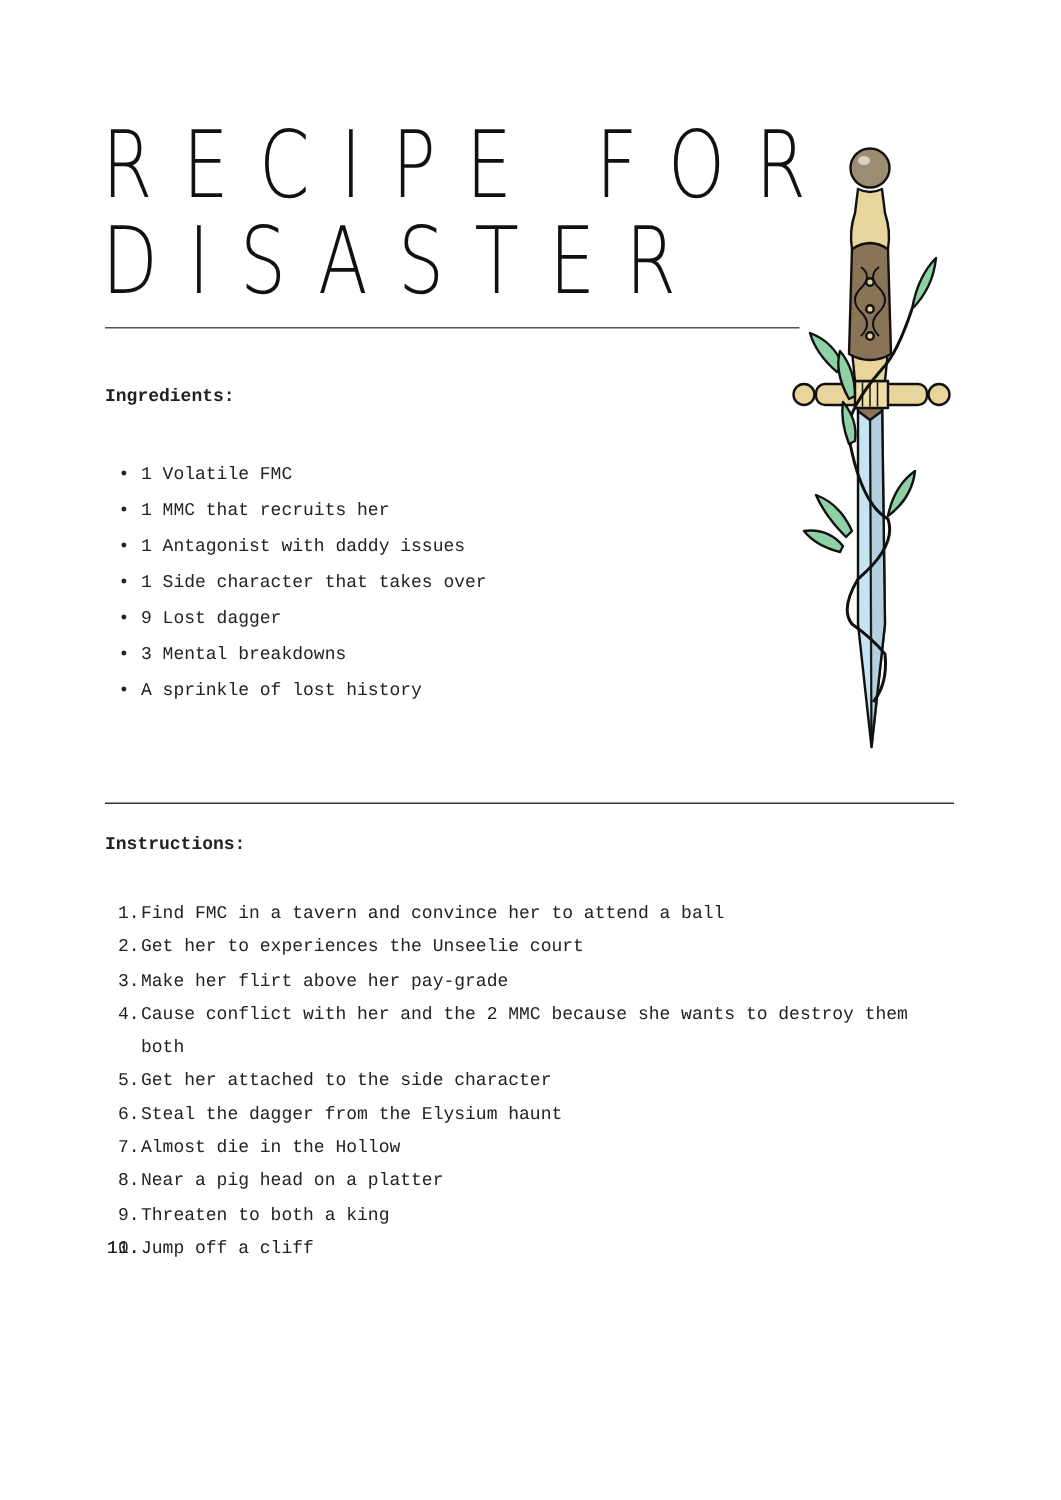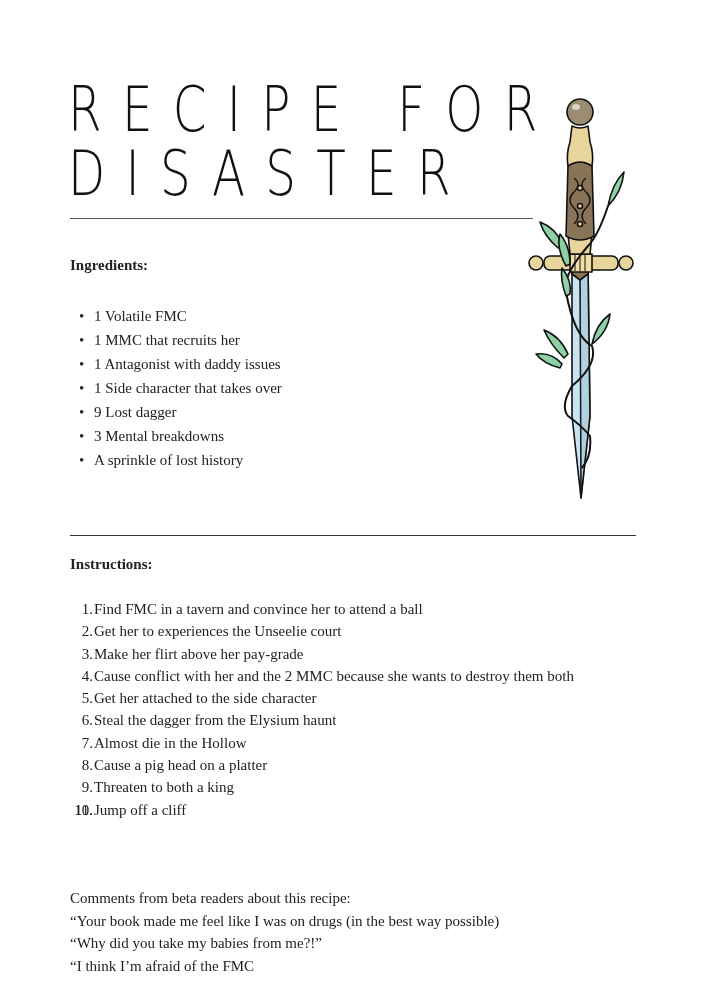--- a/index.html
+++ b/index.html
@@ -9,21 +9,21 @@
       position: absolute; left: 68px; top: 78px;
       font-family: "DejaVu Sans", sans-serif; font-weight: 200;
       font-size: 62px; line-height: 64px; letter-spacing: 26px;
       color: #111; margin: 0; text-transform: uppercase;
       transform: scaleX(0.78); transform-origin: left top;
     }
     .title span { display: block; }
     .rule { position: absolute; height: 1px; background: #555; }
     .rule-top { left: 70px; top: 218px; width: 463px; }
     .rule-mid { left: 70px; top: 535px; width: 566px; background: #333; }
-    .mono { font-family: Liberation Serif, serif; font-size: 15px; color: #222; }
+    .mono { font-family: Liberation Mono, monospace; font-size: 12px; color: #222; }
     .heading { position: absolute; left: 70px; font-weight: bold; }
     .h-ingredients { top: 257px; }
     .h-instructions { top: 556px; }
     ul.ingredients { position: absolute; left: 70px; top: 304px; margin: 0; padding: 0; list-style: none; width: 260px; }
     ul.ingredients li { position: relative; padding-left: 24px; line-height: 24px; }
     ul.ingredients li::before { content: "•"; position: absolute; left: 9px; top: 0; }
     ol.instructions { position: absolute; left: 70px; top: 598px; margin: 0; padding: 0; list-style: none; width: 560px; }
     ol.instructions li { position: relative; padding-left: 24px; line-height: 22.3px; }
     ol.instructions li .num { position: absolute; left: 0; width: 23px; text-align: right; }
     .comments { position: absolute; left: 70px; top: 887px; width: 600px; }
@@ -59,32 +59,26 @@
   <div class="heading h-instructions mono">Instructions:</div>
 
   <ol class="instructions mono">
     <li><span class="num">1.</span><span>Find FMC in a tavern and convince her to attend a ball</span></li>
     <li><span class="num">2.</span><span>Get her to experiences the Unseelie court</span></li>
     <li><span class="num">3.</span><span>Make her flirt above her pay-grade</span></li>
     <li><span class="num">4.</span><span>Cause conflict with her and the 2 MMC because she wants to destroy them both</span></li>
     <li><span class="num">5.</span><span>Get her attached to the side character</span></li>
     <li><span class="num">6.</span><span>Steal the dagger from the Elysium haunt</span></li>
     <li><span class="num">7.</span><span>Almost die in the Hollow</span></li>
-    <li><span class="num">8.</span><span>Cause a pig head on a platter</span></li>
+    <li><span class="num">8.</span><span>Near a pig head on a platter</span></li>
     <li><span class="num">9.</span><span>Threaten to both a king</span></li>
     <li><span class="num">10.</span></li>
     <li><span class="num">11.</span><span>Jump off a cliff</span></li>
   </ol>
 
-  <div class="comments mono">
-    <div>Comments from beta readers about this recipe:</div>
-    <div>“Your book made me feel like I was on drugs (in the best way possible)</div>
-    <div>“Why did you take my babies from me?!”</div>
-    <div>“I think I’m afraid of the FMC</div>
-  </div>
 
   <svg class="dagger" viewBox="0 0 118 410" xmlns="http://www.w3.org/2000/svg">
     <g stroke="#111" stroke-width="1.6" stroke-linejoin="round">
 
       <path d="M50 168 L66 168 L68 320 L59 402 L50 320 Z" fill="#c6e4f2"></path>
       <path d="M58 168 L66 168 L68 320 L59 402 Z" fill="#a9c9da" opacity="0.7"></path>
       <line x1="58" y1="170" x2="59" y2="400" stroke-width="1"></line>
 
       <path d="M50 168 L50 178 L58 184 L66 178 L66 168 Z" fill="#8a7458"></path>
 

